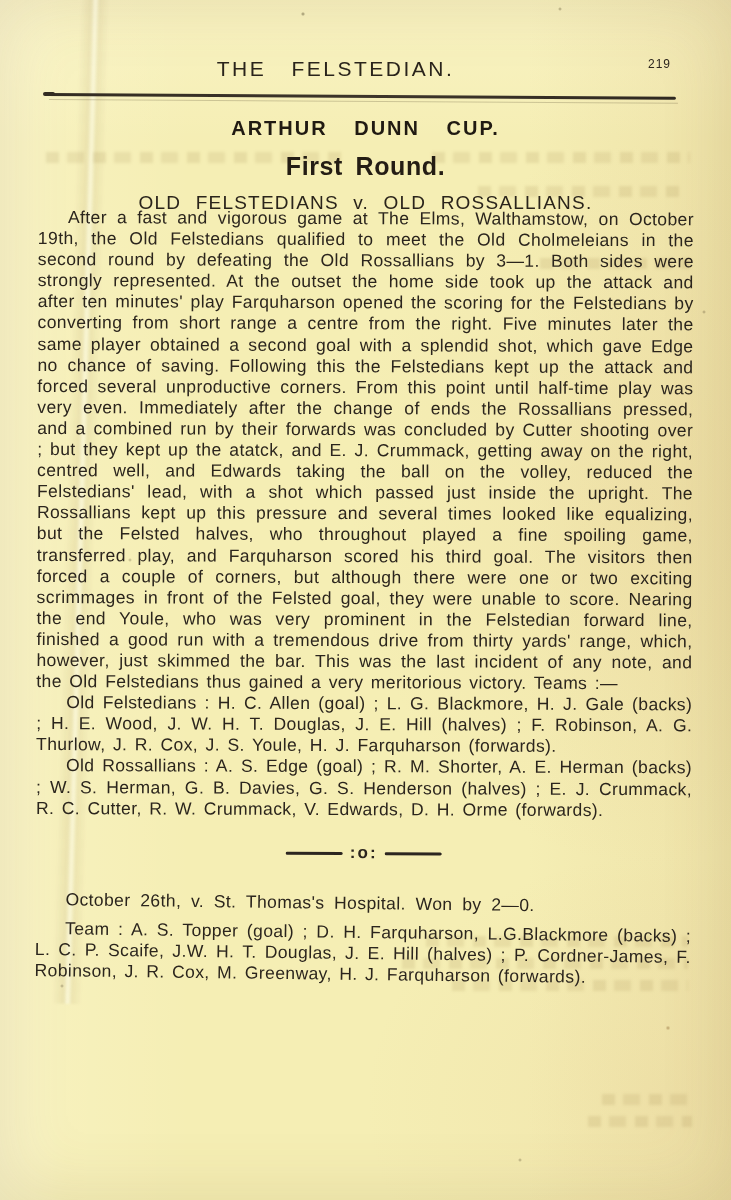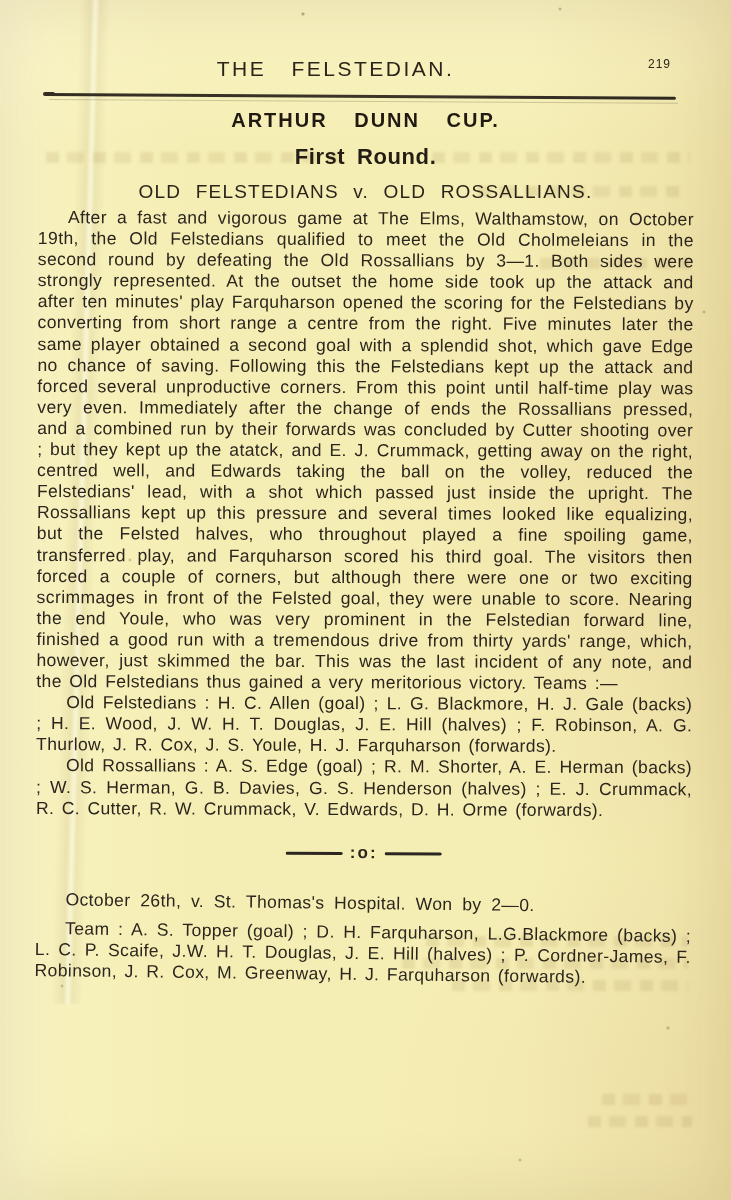--- a/index.html
+++ b/index.html
@@ -76,25 +76,25 @@
   .header-rule::before {
     content: ""; position: absolute; left: -2px; top: -1px;
     width: 12px; height: 4.4px; background: #332c22; border-radius: 3px;
   }
   .header-rule::after {
     content: ""; position: absolute; left: 4px; right: -2px; top: 6px; height: 1px;
     background: rgba(98,86,56,.28);
   }
   .head-block { position: absolute; top: 109px; left: 0; right: 0; text-align: center; }
   .article-title {
-    margin: 0; font-size: 20px; font-weight: bold;
+    margin: 8px; font-size: 20px; font-weight: bold;
     letter-spacing: 2px; word-spacing: 19px; color: #201a12;
   }
   .round-heading {
-    margin: 12px 0 0 0; font-size: 22px; font-weight: bold;
+    margin: 12px 0 0 0; font-size: 25px; font-weight: bold;
     letter-spacing: .6px; word-spacing: 5px; color: #241d14;
   }
   .fixture-heading {
     margin: 11px 0 0 0; font-size: 19px; font-weight: normal;
     letter-spacing: 1.2px; word-spacing: 8px; color: #2a241b;
   }
   .flow {
     position: absolute; top: 207px; left: 38px; width: 656px;
     font-size: 17.5px; line-height: 21.1px;
     letter-spacing: .4px; word-spacing: 2.2px;

